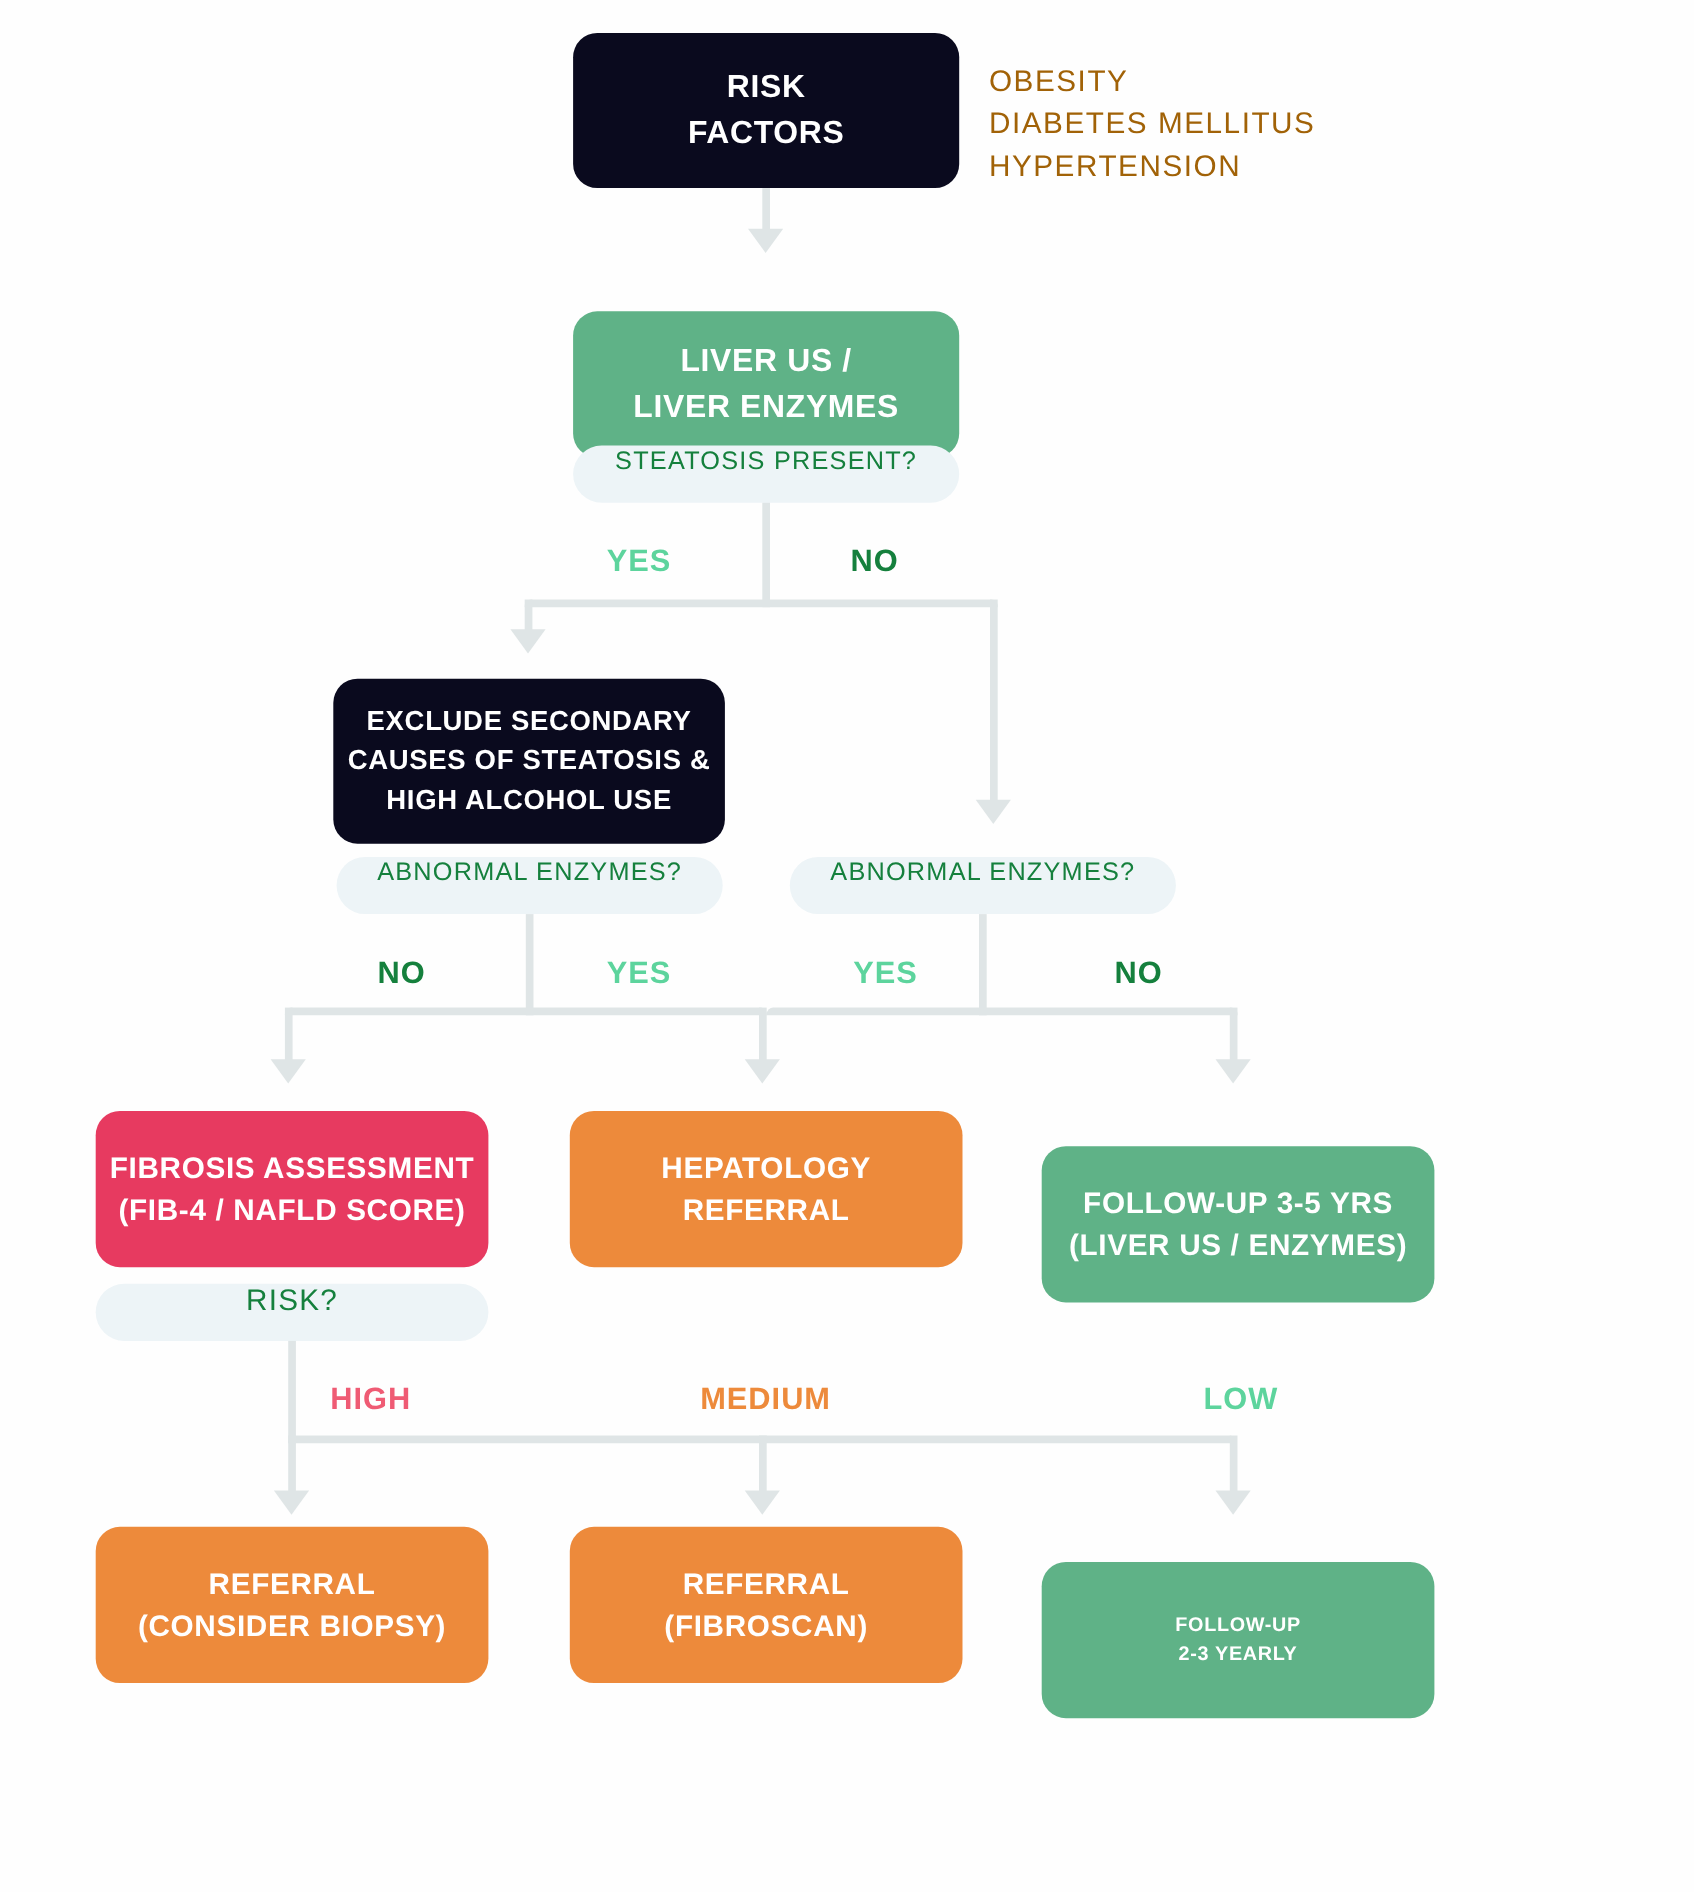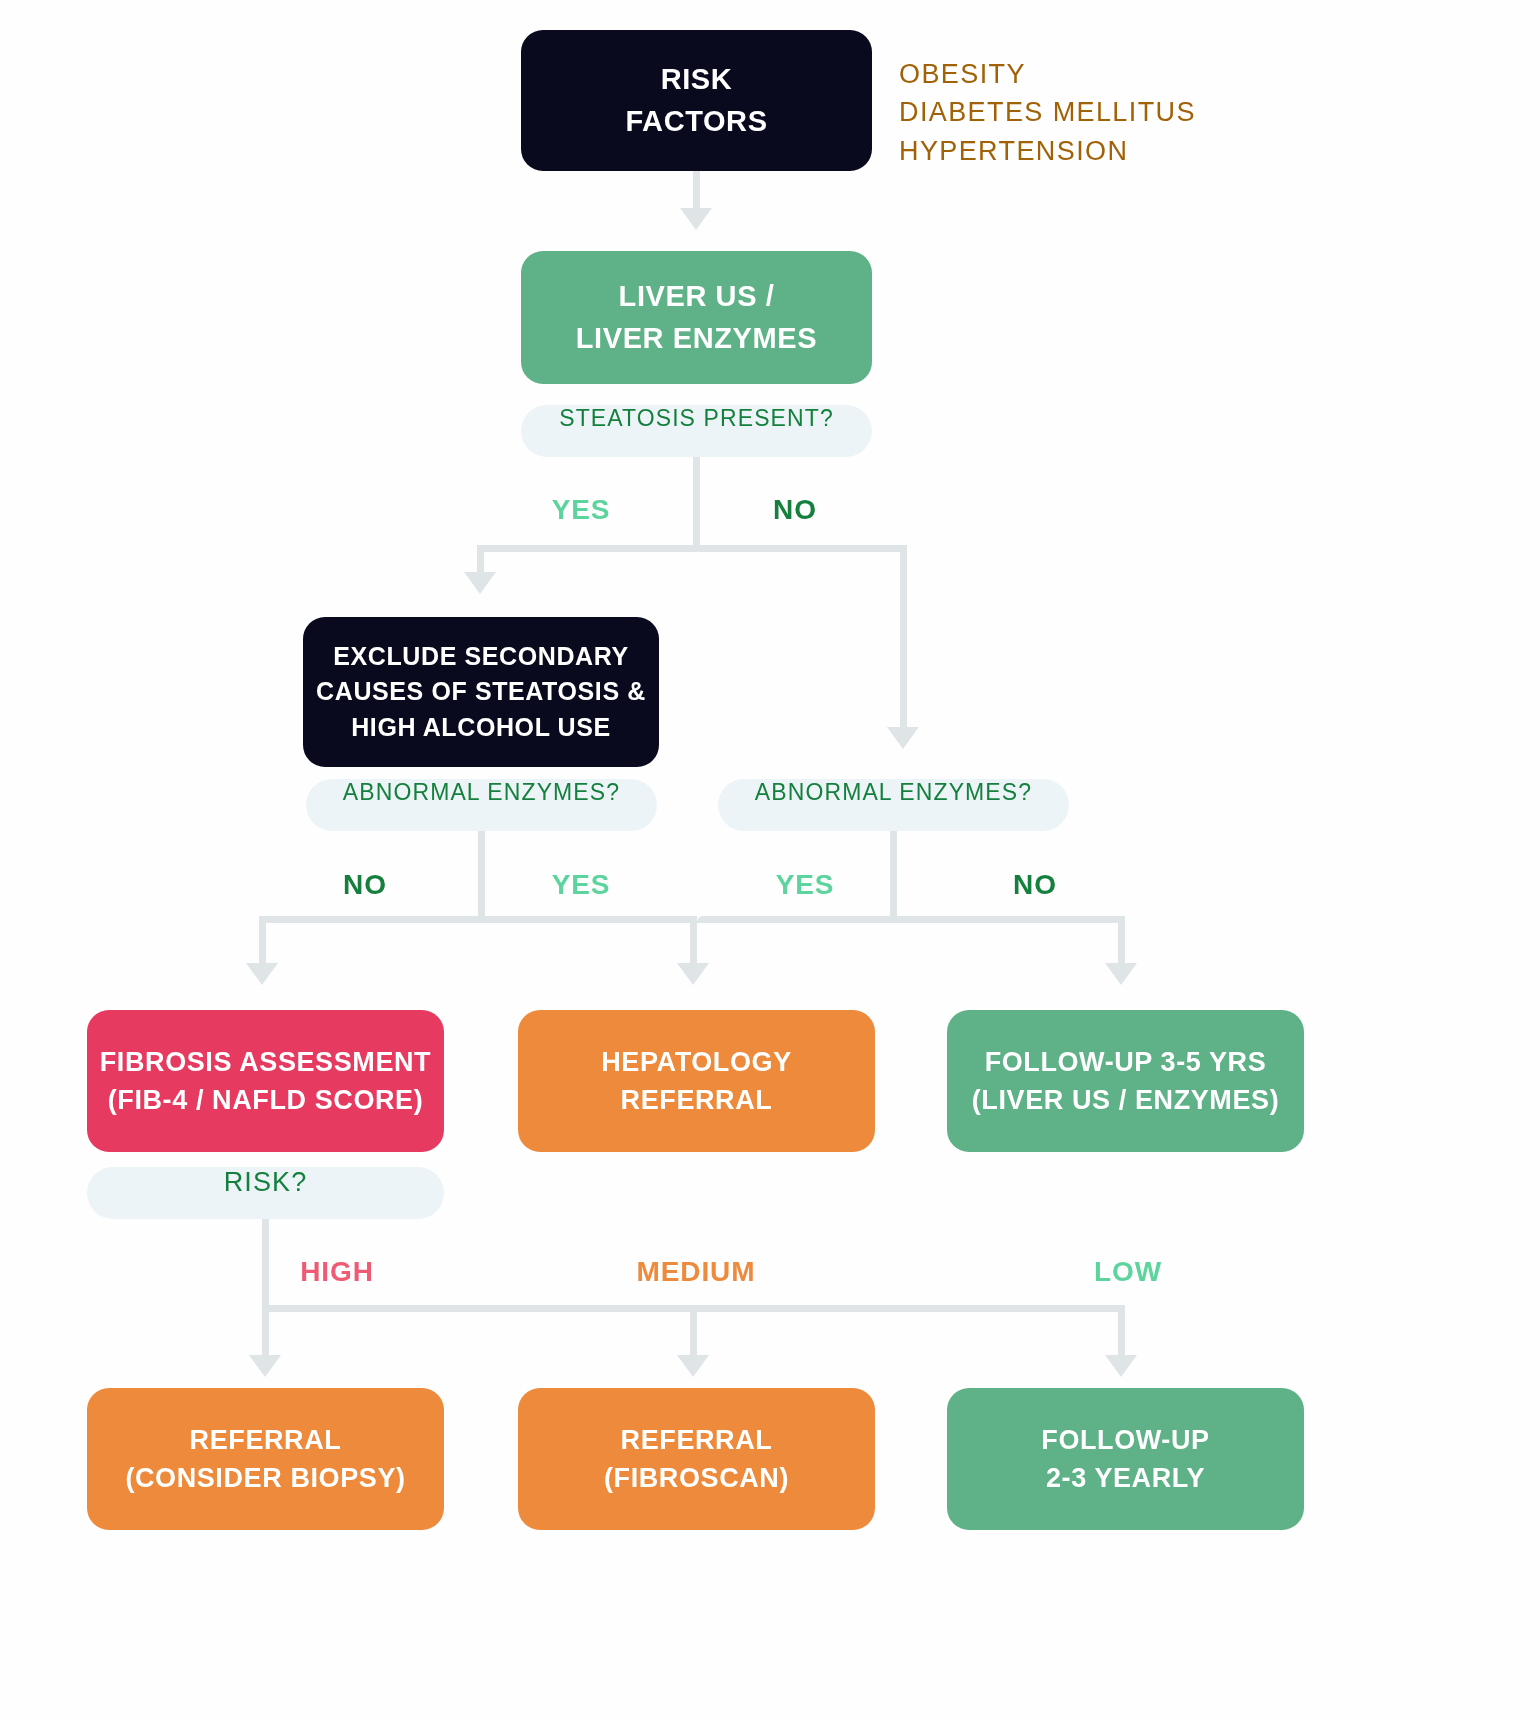--- a/index.html
+++ b/index.html
@@ -33,21 +33,21 @@
     text-align: center;
     color: #ffffff;
     font-weight: bold;
     letter-spacing: 0.6px;
     line-height: 1.42;
     padding: 6px 10px;
   }
   .node .ln { display: block; white-space: nowrap; }
 
   .node.dark  { background: #0a0a1e; }
-  .node.green { background: #5fb287; }
+  .node.green { background: #5fb287; margin-top: 32px; }
   .node.orange{ background: #ed8a3b; }
   .node.pink  { background: #e73a60; }
 
   
   .pill {
     position: absolute;
     box-sizing: border-box;
     display: flex;
     align-items: flex-start;
     justify-content: center;
@@ -217,18 +217,18 @@
   <div class="node orange" style="left:87px; top:1388px; width:357px; height:142px; font-size:27px;">
     <span class="ln">REFERRAL</span>
     <span class="ln">(CONSIDER BIOPSY)</span>
   </div>
 
   <div class="node orange" style="left:518px; top:1388px; width:357px; height:142px; font-size:27px;">
     <span class="ln">REFERRAL</span>
     <span class="ln">(FIBROSCAN)</span>
   </div>
 
-  <div class="node green" style="left:947px; top:1388px; width:357px; height:142px; font-size:27px;">
+  <div class="node green" style="left:947px; top:1388px; width:357px; height:142px; font-size:18px;">
     <span class="ln">FOLLOW-UP</span>
     <span class="ln">2-3 YEARLY</span>
   </div>
 
 </div>
 
 </body></html>

